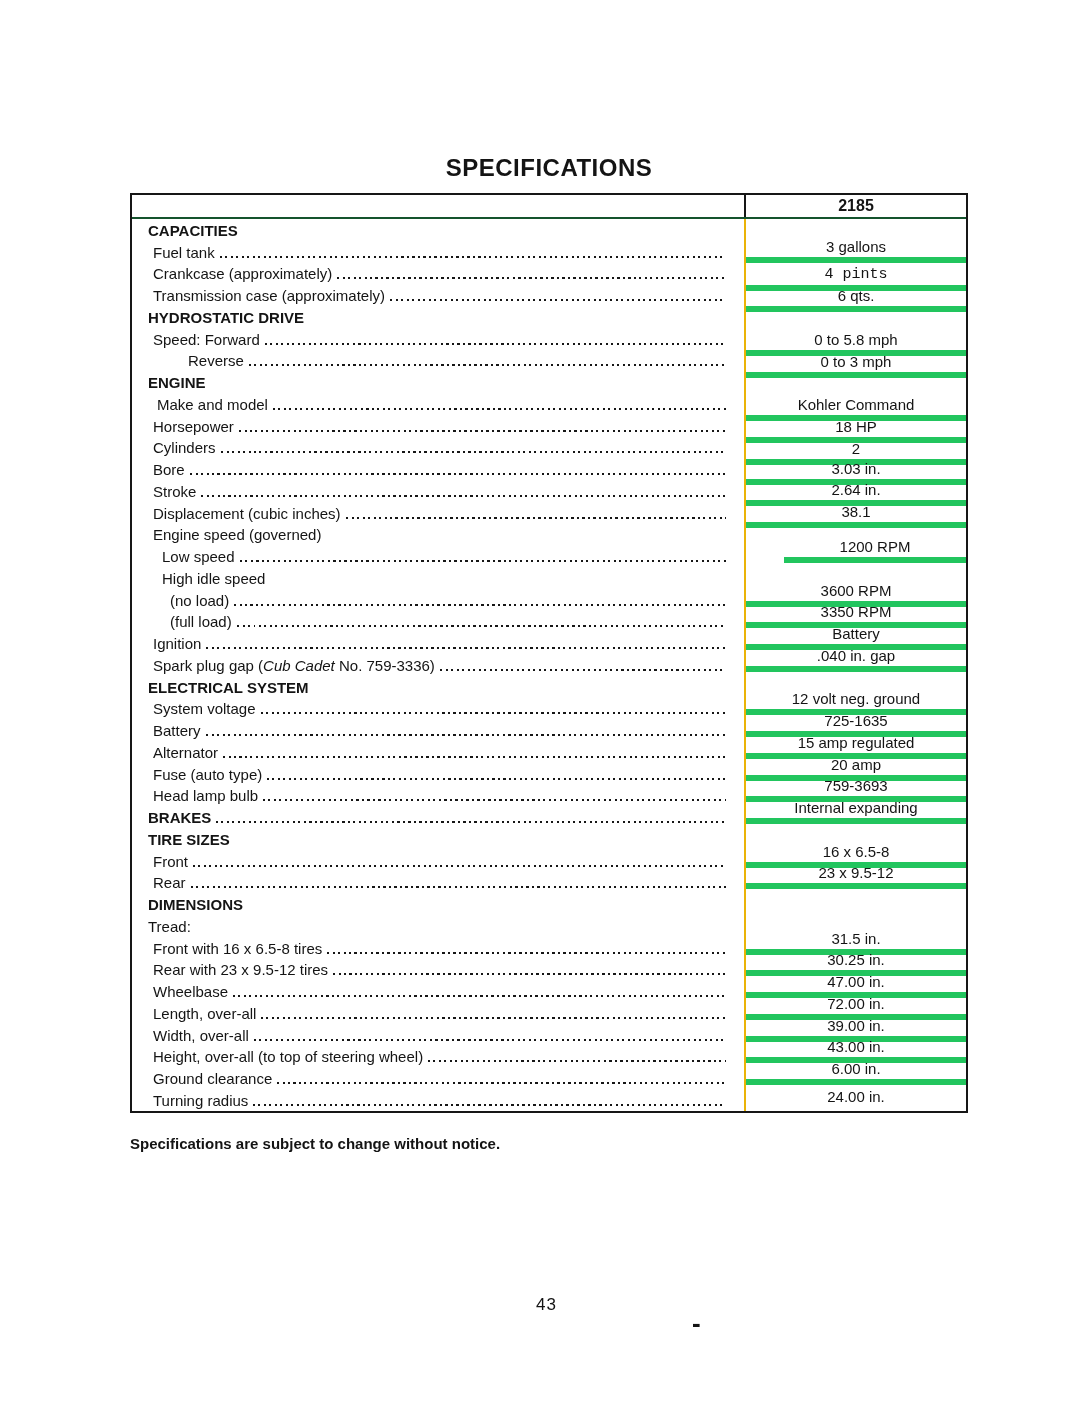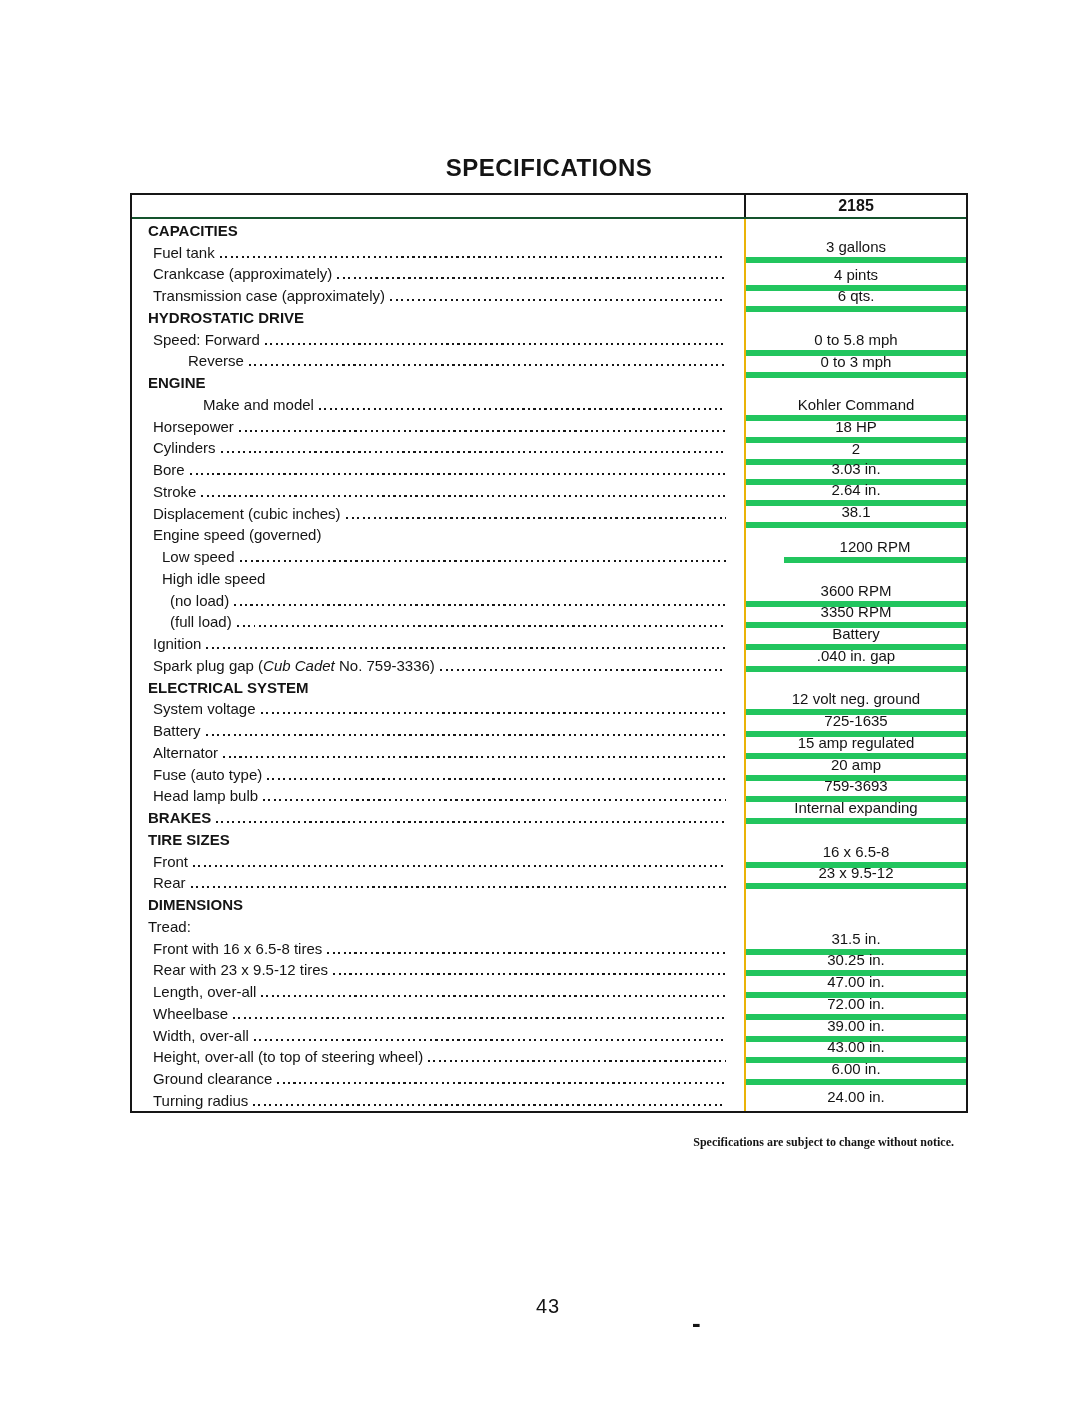--- a/index.html
+++ b/index.html
@@ -52,25 +52,25 @@
   .value-cell {
     box-sizing:border-box;
     border-bottom:6px solid #22c55e;
     display:flex; justify-content:center; align-items:flex-end;
     padding-bottom:2px;
   }
   .value-cell:last-child { border-bottom:none; }
   .value-text { font-size:15px; line-height:17px; white-space:nowrap; }
   .footer-note {
     position:absolute; top:1135px; left:130px; width:824px;
-    text-align:right; font-size:12px; font-weight:700;font-family:Liberation Serif, serif;
+    text-align:left; font-size:15px; font-weight:700;
   }
   .page-number {
     position:absolute; top:1295px; left:536px;
-    font-size:20px; font-weight:400; letter-spacing:1px;
+    font-size:17px; font-weight:400; letter-spacing:1px;
   }
   .dash-mark {
     position:absolute; top:1313px; left:692px;
     font-size:26px; font-weight:700; line-height:20px;
   }
 </style>
 </head>
 <body>
 
 <div class="page">
@@ -107,21 +107,21 @@
             <span class="leader"></span>
           </div>
           <div class="spec-row">
             <span class="spec-label" style="padding-left: 56px;">Reverse</span>
             <span class="leader"></span>
           </div>
           <div class="spec-row row-bold">
             <span class="spec-label" style="padding-left: 16px;">ENGINE</span>
           </div>
           <div class="spec-row">
-            <span class="spec-label" style="padding-left: 25px; margin-left: 46px;">Make and model</span>
+            <span class="spec-label" style="padding-left: 25px;">Make and model</span>
             <span class="leader"></span>
           </div>
           <div class="spec-row">
             <span class="spec-label" style="padding-left: 21px;">Horsepower</span>
             <span class="leader"></span>
           </div>
           <div class="spec-row">
             <span class="spec-label" style="padding-left: 21px; text-align: center;">Cylinders</span>
             <span class="leader"></span>
           </div>
@@ -209,25 +209,25 @@
           </div>
           <div class="spec-row">
             <span class="spec-label" style="padding-left: 21px;">Front with 16 x 6.5-8 tires</span>
             <span class="leader"></span>
           </div>
           <div class="spec-row">
             <span class="spec-label" style="padding-left: 21px;">Rear with 23 x 9.5-12 tires</span>
             <span class="leader"></span>
           </div>
           <div class="spec-row">
+            <span class="spec-label" style="padding-left: 21px;">Wheelbase</span>
+            <span class="leader"></span>
+          </div>
+          <div class="spec-row">
             <span class="spec-label" style="padding-left: 21px;">Length, over-all</span>
-            <span class="leader"></span>
-          </div>
-          <div class="spec-row">
-            <span class="spec-label" style="padding-left: 21px;">Wheelbase</span>
             <span class="leader"></span>
           </div>
           <div class="spec-row">
             <span class="spec-label" style="padding-left: 21px;">Width, over-all</span>
             <span class="leader"></span>
           </div>
           <div class="spec-row">
             <span class="spec-label" style="padding-left: 21px;">Height, over-all (to top of steering wheel)</span>
             <span class="leader"></span>
           </div>
@@ -237,21 +237,21 @@
           </div>
           <div class="spec-row">
             <span class="spec-label" style="padding-left: 21px;">Turning radius</span>
             <span class="leader"></span>
           </div>
         </div>
       <div class="values-col">
           <div class="value-cell" style="height: 43.52px;">
             <span class="value-text">3 gallons</span>
           </div>
-          <div class="value-cell" style="height: 28px;">
+          <div class="value-cell" style="height: 28px; font-family: Liberation Mono, monospace;">
             <span class="value-text">4 pints</span>
           </div>
           <div class="value-cell" style="height: 21.76px;">
             <span class="value-text">6 qts.</span>
           </div>
           <div class="value-cell" style="height: 43.52px;">
             <span class="value-text">0 to 5.8 mph</span>
           </div>
           <div class="value-cell" style="height: 21.76px;">
             <span class="value-text">0 to 3 mph</span>

